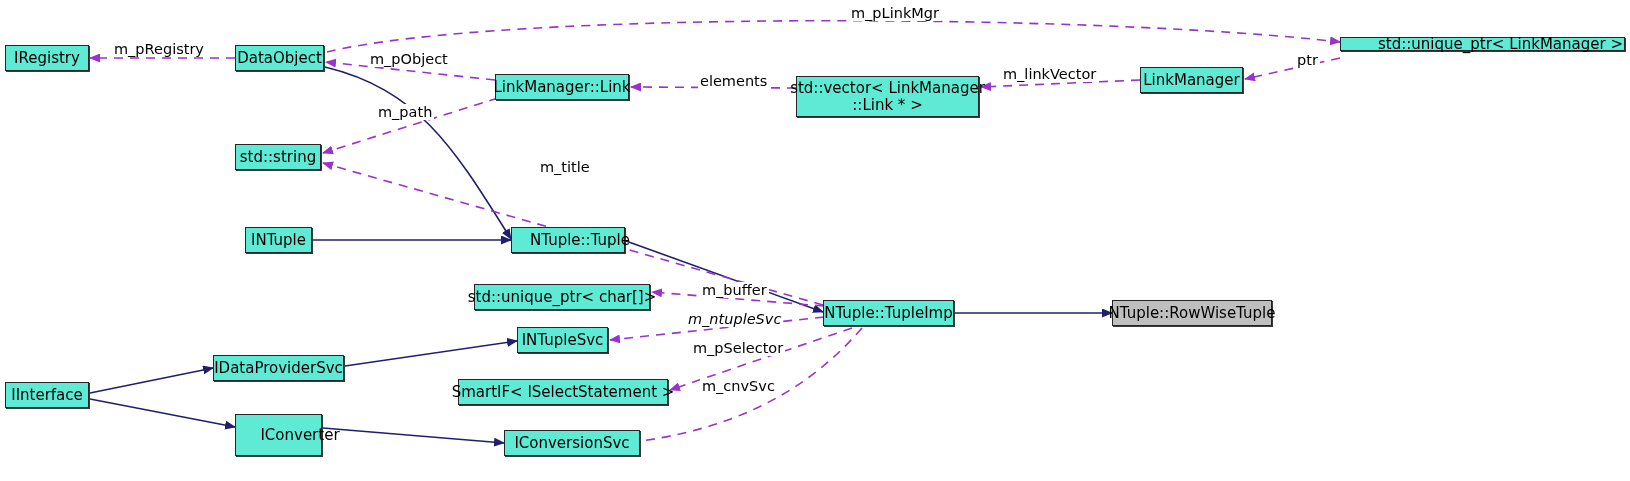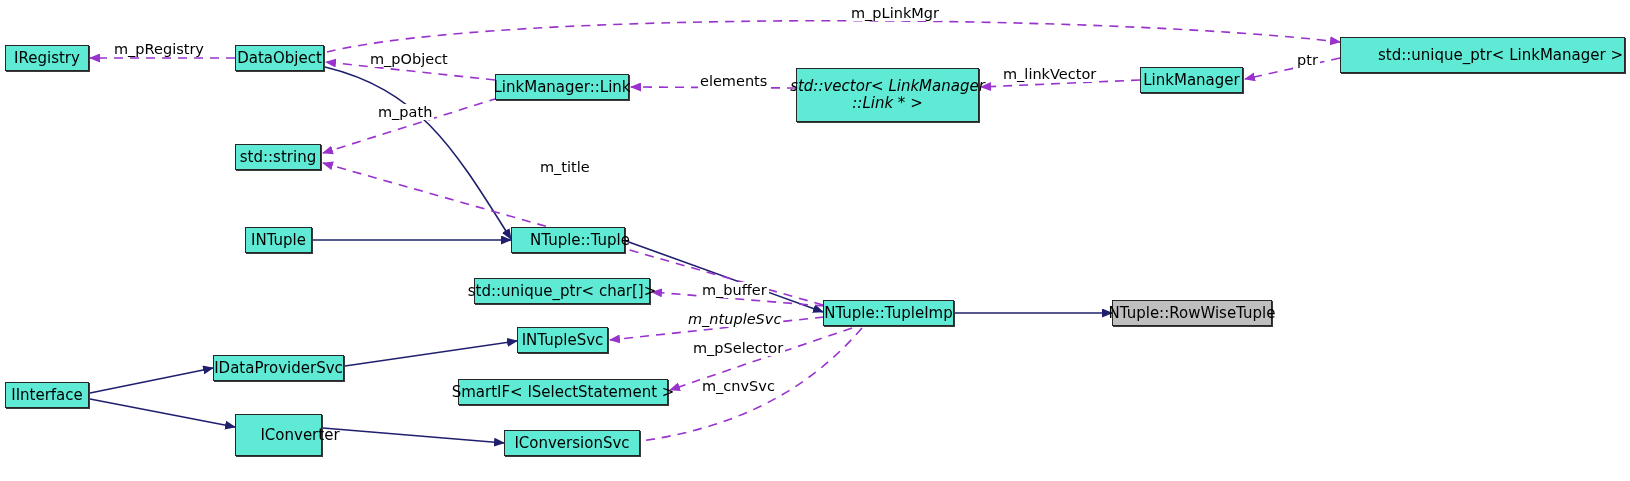--- a/index.html
+++ b/index.html
@@ -72,29 +72,29 @@
         <path d="M 823 305 L 323 163" fill="none" stroke="#9a32cd" stroke-width="1.6" stroke-dasharray="9,7" marker-end="url(#arrow-usage)"></path>
         <path d="M 824 306 L 652 292" fill="none" stroke="#9a32cd" stroke-width="1.6" stroke-dasharray="9,7" marker-end="url(#arrow-usage)"></path>
         <path d="M 824 317 L 610 340" fill="none" stroke="#9a32cd" stroke-width="1.6" stroke-dasharray="9,7" marker-end="url(#arrow-usage)"></path>
         <path d="M 852 328 L 670 390" fill="none" stroke="#9a32cd" stroke-width="1.6" stroke-dasharray="9,7" marker-end="url(#arrow-usage)"></path>
         <path d="M 862 328 C 800 400, 720 432, 626 443" fill="none" stroke="#9a32cd" stroke-width="1.6" stroke-dasharray="9,7" marker-end="url(#arrow-usage)"></path>
       </g>
   </svg>
   <div id="node-layer">
       <div class="node" style="left: 5px; top: 45px; width: 84px; height: 26px;">IRegistry</div>
       <div class="node" style="left: 235px; top: 45px; width: 89px; height: 26px;">DataObject</div>
-      <div class="node" style="left: 1340px; top: 37px; width: 285px; height: 36px; padding-left: 36px;">std::unique_ptr&lt; LinkManager &gt;</div>
+      <div class="node" style="left: 1340px; top: 37px; width: 285px; height: 14px; padding-left: 36px;">std::unique_ptr&lt; LinkManager &gt;</div>
       <div class="node" style="left: 495px; top: 74px; width: 134px; height: 26px;">LinkManager::Link</div>
-      <div class="node" style="left: 796px; top: 68px; width: 183px; height: 54px; font-style: italic;">std::vector&lt; LinkManager
+      <div class="node" style="left: 796px; top: 76px; width: 183px; height: 41px;">std::vector&lt; LinkManager
 ::Link * &gt;</div>
       <div class="node" style="left: 1140px; top: 67px; width: 103px; height: 26px;">LinkManager</div>
       <div class="node" style="left: 235px; top: 144px; width: 86px; height: 26px;">std::string</div>
       <div class="node" style="left: 245px; top: 227px; width: 67px; height: 26px;">INTuple</div>
       <div class="node" style="left: 511px; top: 227px; width: 114px; height: 26px; padding-left: 24px;">NTuple::Tuple</div>
-      <div class="node" style="left: 474px; top: 278px; width: 176px; height: 26px;">std::unique_ptr&lt; char[]&gt;</div>
+      <div class="node" style="left: 474px; top: 284px; width: 176px; height: 26px;">std::unique_ptr&lt; char[]&gt;</div>
       <div class="node" style="left: 823px; top: 300px; width: 131px; height: 26px;">NTuple::TupleImp</div>
       <div class="node highlight" style="left: 1112px; top: 300px; width: 160px; height: 26px;">NTuple::RowWiseTuple</div>
       <div class="node" style="left: 517px; top: 327px; width: 91px; height: 26px;">INTupleSvc</div>
       <div class="node" style="left: 213px; top: 355px; width: 131px; height: 26px;">IDataProviderSvc</div>
       <div class="node" style="left: 458px; top: 379px; width: 210px; height: 26px;">SmartIF&lt; ISelectStatement &gt;</div>
       <div class="node" style="left: 5px; top: 382px; width: 84px; height: 26px;">IInterface</div>
       <div class="node" style="left: 235px; top: 414px; width: 87px; height: 42px; padding-left: 43px;">IConverter</div>
       <div class="node" style="left: 504px; top: 430px; width: 136px; height: 26px;">IConversionSvc</div>
     </div>
   <div id="label-layer">

